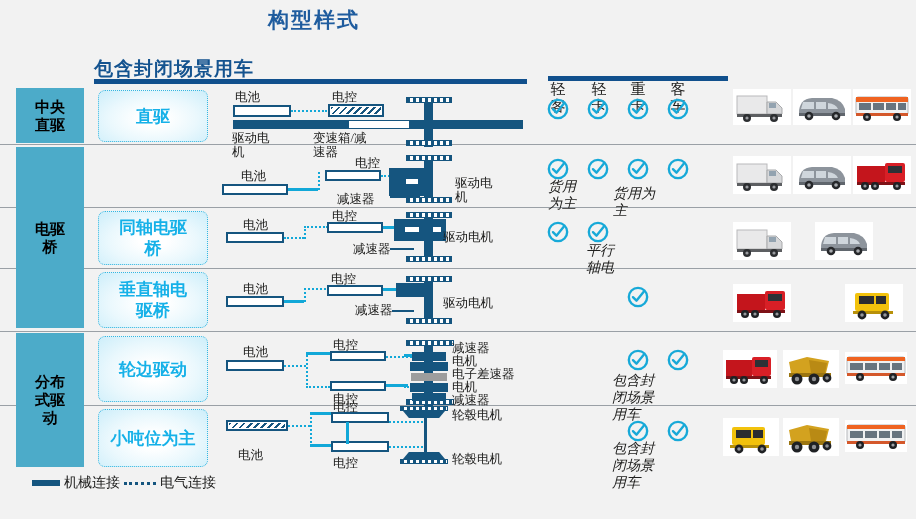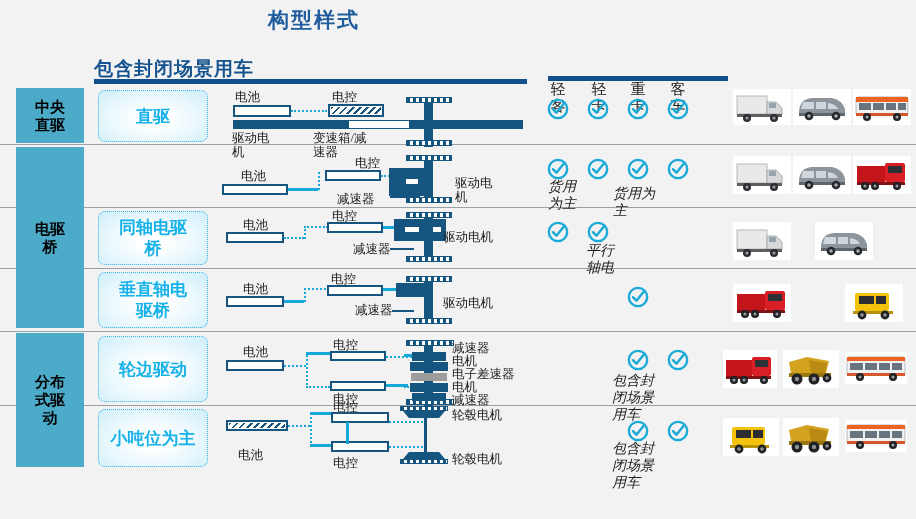--- a/index.html
+++ b/index.html
@@ -670,14 +670,20 @@
         <rect x="34" y="11" width="11" height="7" fill="#67747f"></rect>
         <rect x="47" y="11" width="10" height="7" fill="#67747f"></rect>
         <rect x="2" y="21" width="58" height="3" fill="#d4582b"></rect>
         <circle cx="15" cy="25" r="4" fill="#1f2124"></circle>
         <circle cx="48" cy="25" r="4" fill="#1f2124"></circle>
         <circle cx="15" cy="25" r="1.6" fill="#9fa2a6"></circle>
         <circle cx="48" cy="25" r="1.6" fill="#9fa2a6"></circle>
       </svg>
   </div>
 
+  <div id="legend">
+    <span class="solid"></span>
+    <span class="legtxt">机械连接</span>
+    <span class="dots"></span>
+    <span class="legtxt">电气连接</span>
+  </div>
 
 </div>
 
 </body></html>

